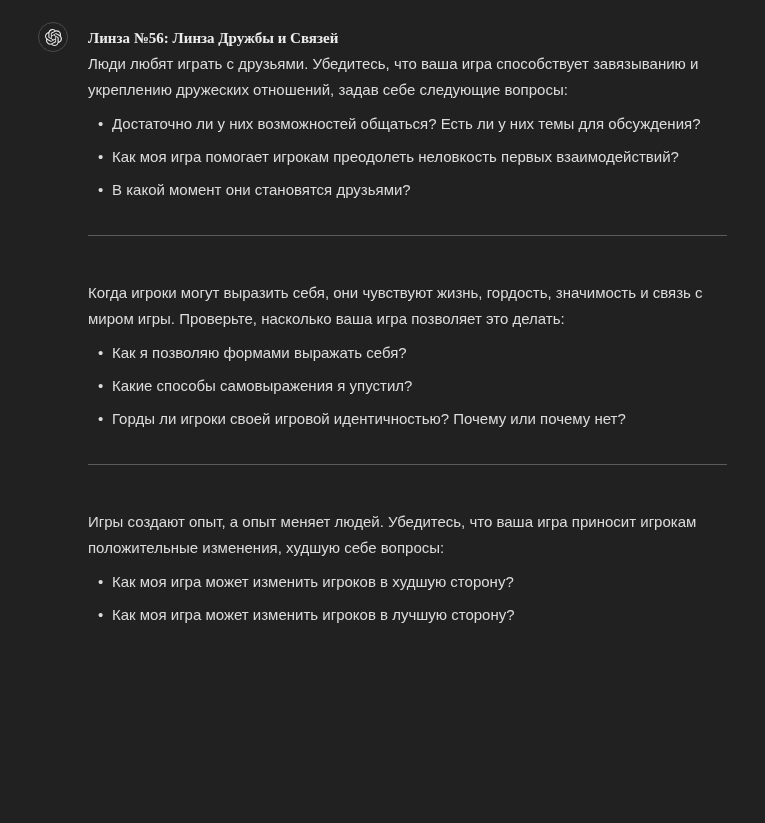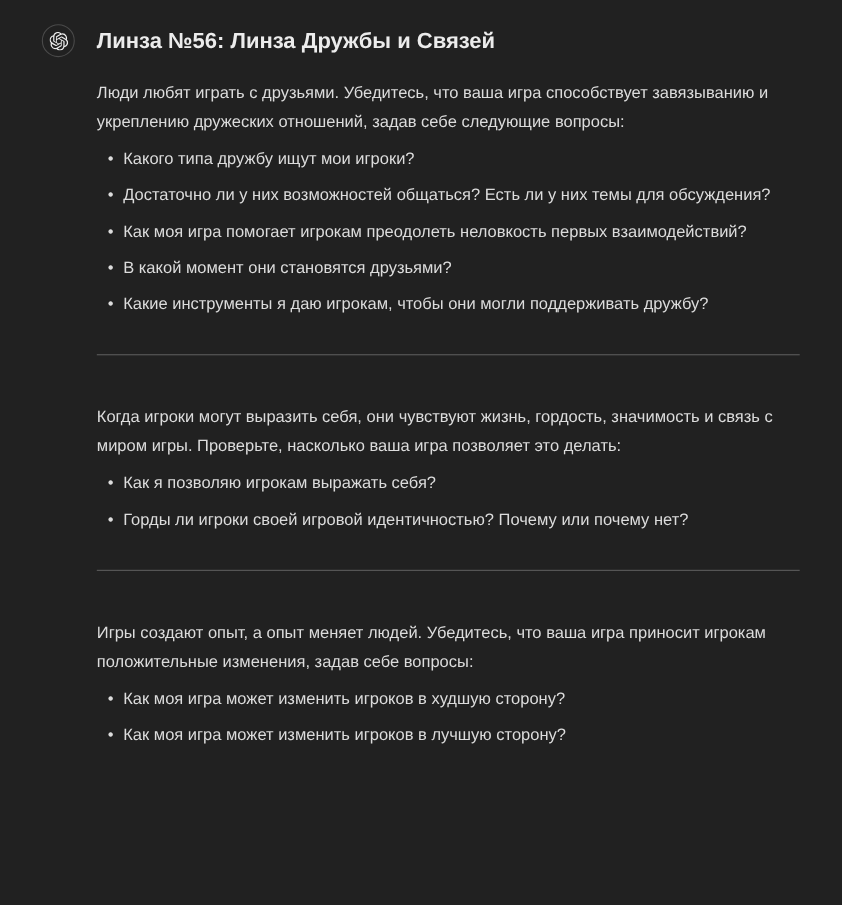--- a/index.html
+++ b/index.html
@@ -33,26 +33,27 @@
   .avatar svg{width:17px;height:17px;fill:var(--avatar-glyph);display:block;}
   .content{
     flex:1 1 auto;
     margin-left:20px;
     padding-top:25px;
     color:var(--body-text);
     font-size:15px;
     line-height:26px;
   }
   .content h3{
-    font-size:20px;
+    font-size:15px;
     font-weight:700;
     line-height:26px;
     color:var(--heading-text);
+    font-family:Liberation Serif, serif;
   }
-  .content p{color:var(--body-text);margin-top:21px;}
+  .content p{color:var(--body-text);}
   .content ul{
     list-style:none;
     margin-top:8px;
   }
   .content li{
     position:relative;
     padding-left:24px;
     margin-bottom:7px;
   }
   .content li::before{
@@ -77,42 +78,41 @@
       <path d="M22.2819 9.8211a5.9847 5.9847 0 0 0-.5157-4.9108 6.0462 6.0462 0 0 0-6.5098-2.9A6.0651 6.0651 0 0 0 4.9807 4.1818a5.9847 5.9847 0 0 0-3.9977 2.9 6.0462 6.0462 0 0 0 .7427 7.0966 5.98 5.98 0 0 0 .511 4.9107 6.051 6.051 0 0 0 6.5146 2.9001A5.9847 5.9847 0 0 0 13.2599 24a6.0557 6.0557 0 0 0 5.7718-4.2058 5.9894 5.9894 0 0 0 3.9977-2.9001 6.0557 6.0557 0 0 0-.7475-7.073zm-9.022 12.6081a4.4755 4.4755 0 0 1-2.8764-1.0408l.1419-.0804 4.7783-2.7582a.7948.7948 0 0 0 .3927-.6813v-6.7369l2.02 1.1686a.071.071 0 0 1 .038.052v5.5826a4.504 4.504 0 0 1-4.4945 4.4944zm-9.6607-4.1254a4.4708 4.4708 0 0 1-.5346-3.0137l.142.0852 4.783 2.7582a.7712.7712 0 0 0 .7806 0l5.8428-3.3685v2.3324a.0804.0804 0 0 1-.0332.0615L9.74 19.9502a4.4992 4.4992 0 0 1-6.1408-1.6464zM2.3408 7.8956a4.485 4.485 0 0 1 2.3655-1.9728V11.6a.7664.7664 0 0 0 .3879.6765l5.8144 3.3543-2.0201 1.1685a.0757.0757 0 0 1-.071 0l-4.8303-2.7865A4.504 4.504 0 0 1 2.3408 7.8956zm16.5963 3.8558L13.1038 8.364 15.1192 7.2a.0757.0757 0 0 1 .071 0l4.8303 2.7913a4.4944 4.4944 0 0 1-.6765 8.1042v-5.6772a.79.79 0 0 0-.407-.667zm2.0107-3.0231l-.142-.0852-4.7735-2.7818a.7759.7759 0 0 0-.7854 0L9.409 9.2297V6.8974a.0662.0662 0 0 1 .0284-.0615l4.8303-2.7866a4.4992 4.4992 0 0 1 6.6802 4.66zM8.3065 12.863l-2.02-1.1638a.0804.0804 0 0 1-.038-.0567V6.0742a4.4992 4.4992 0 0 1 7.3757-3.4537l-.142.0805L8.704 5.459a.7948.7948 0 0 0-.3927.6813zm1.0976-2.3654l2.602-1.4998 2.6069 1.4998v2.9994l-2.5974 1.4997-2.6067-1.4997z"></path>
     </svg>
   </div>
 
   <div class="content">
 
     <section>
       <h3>Линза №56: Линза Дружбы и Связей</h3>
       <p>Люди любят играть с друзьями. Убедитесь, что ваша игра способствует завязыванию и укреплению дружеских отношений, задав себе следующие вопросы:</p>
       <ul>
-        <li><span>Какого типа дружбу ищут мои игроки?</span></li>
         <li><span>Достаточно ли у них возможностей общаться? Есть ли у них темы для обсуждения?</span></li>
         <li><span>Как моя игра помогает игрокам преодолеть неловкость первых взаимодействий?</span></li>
         <li><span>В какой момент они становятся друзьями?</span></li>
-        <li><span>Какие инструменты я даю игрокам, чтобы они могли поддерживать дружбу?</span></li>
       </ul>
     </section>
 
     <hr class="section-divider">
 
     <section>
       <p>Когда игроки могут выразить себя, они чувствуют жизнь, гордость, значимость и связь с миром игры. Проверьте, насколько ваша игра позволяет это делать:</p>
       <ul>
-        <li><span>Как я позволяю игрокам выражать себя?</span></li>
+        <li><span>Как я позволяю формами выражать себя?</span></li>
+        <li><span>Какие способы самовыражения я упустил?</span></li>
         <li><span>Горды ли игроки своей игровой идентичностью? Почему или почему нет?</span></li>
       </ul>
     </section>
 
     <hr class="section-divider">
 
     <section>
-      <p>Игры создают опыт, а опыт меняет людей. Убедитесь, что ваша игра приносит игрокам положительные изменения, задав себе вопросы:</p>
+      <p>Игры создают опыт, а опыт меняет людей. Убедитесь, что ваша игра приносит игрокам положительные изменения, худшую себе вопросы:</p>
       <ul>
         <li><span>Как моя игра может изменить игроков в худшую сторону?</span></li>
         <li><span>Как моя игра может изменить игроков в лучшую сторону?</span></li>
       </ul>
     </section>
 
   </div>
 </div>
 
 </body></html>

